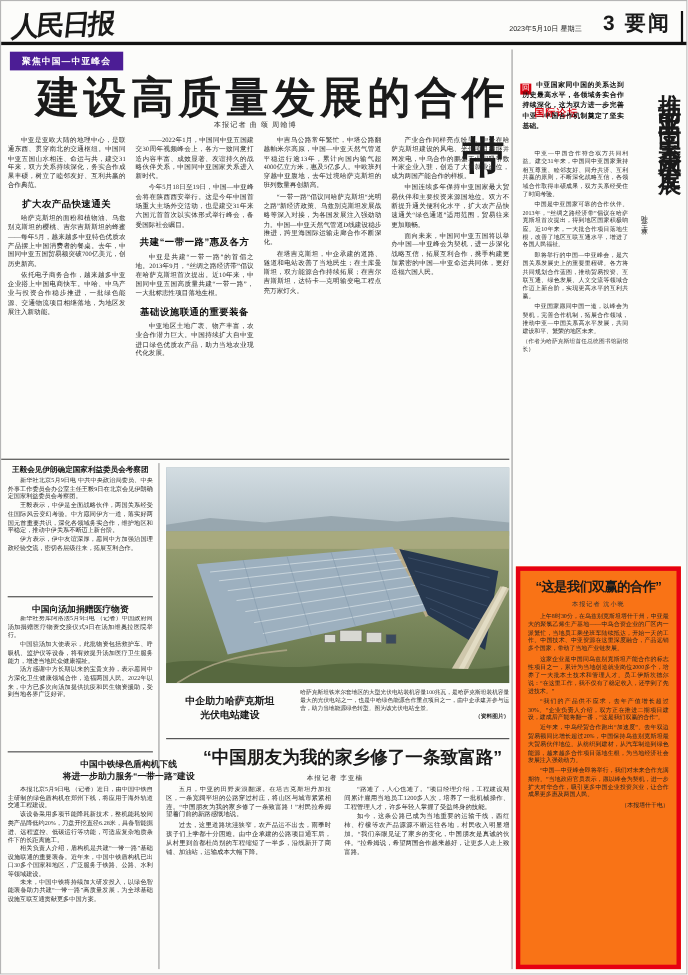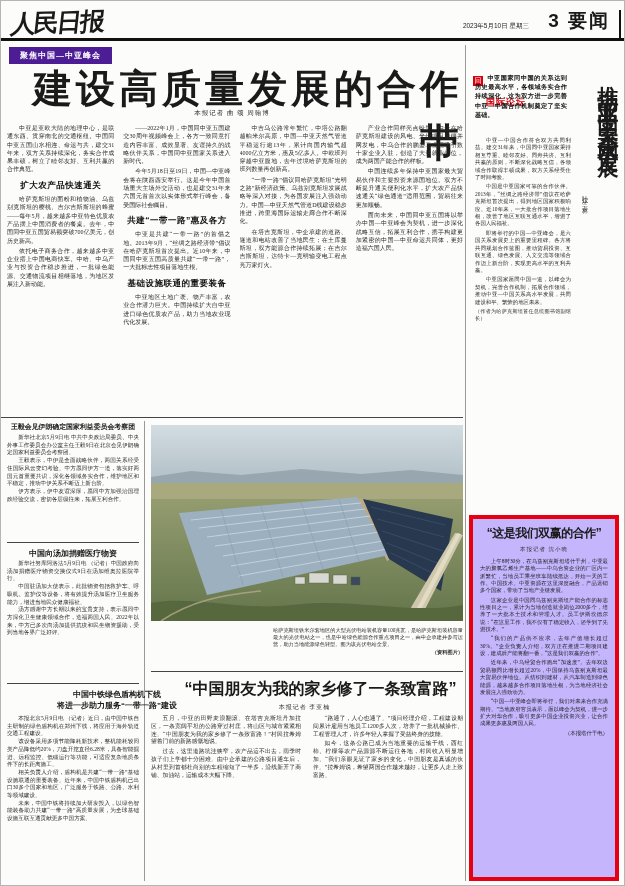--- a/index.html
+++ b/index.html
@@ -62,21 +62,21 @@
                  text-align:justify; text-indent:2em; color:#111; }
   .forum-body { left:474px; top:136px; width:96px; height:358px; font-size:5.4px; line-height:7.4px;
                 text-align:justify; overflow:hidden; color:#2a2a2a; }
   .forum-body p { text-indent:2em; margin-bottom:2px; }
   .forum-end { font-size:5.2px; color:#333; text-indent:0 !important; }
   .forum-vhl { left:593px; top:68px; height:350px; writing-mode:vertical-rl; font-size:21px; font-weight:900;
                font-family:"Liberation Sans",sans-serif; letter-spacing:6px; }
   .forum-vby { left:579px; top:190px; height:120px; writing-mode:vertical-rl; font-size:6px; color:#333; letter-spacing:2px; }
   
   .redbox { left:468px; top:514px; width:150px; height:366px; border:4px solid #e60012;
-            background:#c4b5fd; padding:6px 7px; overflow:hidden; }
+            background:#f97316; padding:6px 7px; overflow:hidden; }
   .rb-hl { text-align:center; font-size:12px; font-weight:900; font-family:"Liberation Sans",sans-serif;
            letter-spacing:-0.5px; white-space:nowrap; overflow:hidden; }
   .rb-by { text-align:center; font-size:5.5px; color:#333; margin:4px 0 5px; letter-spacing:1px; }
   .rb-body { font-size:5.4px; line-height:7.35px; text-align:justify; color:#222; }
   .rb-body p { text-indent:2em; margin-bottom:2px; }
   .rb-sign { text-align:right; text-indent:0 !important; }
 </style>
 </head>
 <body>
 
@@ -198,20 +198,24 @@
         <rect x="158" y="148" width="20" height="10"></rect>
           <rect x="182" y="150" width="14" height="9"></rect>
         <rect x="144" y="152" width="10" height="7"></rect>
           <rect x="200" y="152" width="9" height="8" fill="#3a4a5c"></rect>
       </g>
       <path d="M0,178 C40,170 90,186 140,180 C200,172 260,190 312,180 L312,196 L0,196 Z" fill="#57683f"></path>
       <path d="M10,196 C40,176 70,170 110,166" stroke="#b3aa8c" stroke-width="1.6" fill="none" opacity="0.8"></path>
     </svg>
   </div>
 
+  <div class="abs cap-bold">
+    <div>中企助力哈萨克斯坦</div>
+    <div>光伏电站建设</div>
+  </div>
   <div class="abs cap-text">
     <span>哈萨克斯坦铁米尔套地区的大型光伏电站装机容量100兆瓦，是哈萨克斯坦装机容量最大的光伏电站之一，也是中哈绿色能源合作重点项目之一，由中企承建并参与运营，助力当地能源绿色转型。图为该光伏电站全景。</span>
     <div class="cap-credit">（资料图片）</div>
   </div>
   <div class="abs h-rule" style="left:150px; top:670px; width:312px;"></div>
 
   <div class="abs f2-hl">“中国朋友为我的家乡修了一条致富路”</div>
   <div class="abs f2-by">本报记者 李亚楠</div>
   <div class="abs f2-cols">
     <p>五月，中亚的田野麦浪翻滚。在塔吉克斯坦丹加拉区，一条宽阔平坦的公路穿过村庄，将山区与城市紧紧相连。“中国朋友为我的家乡修了一条致富路！”村民拉希姆望着门前的新路感慨地说。</p>

